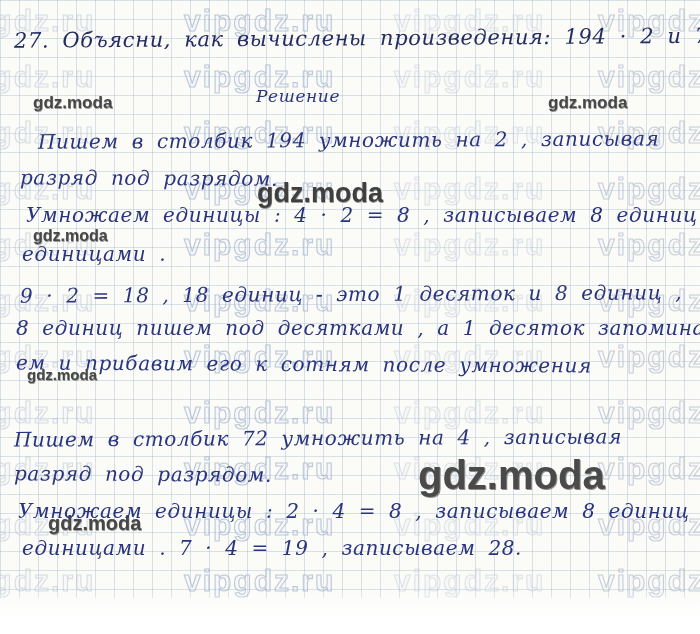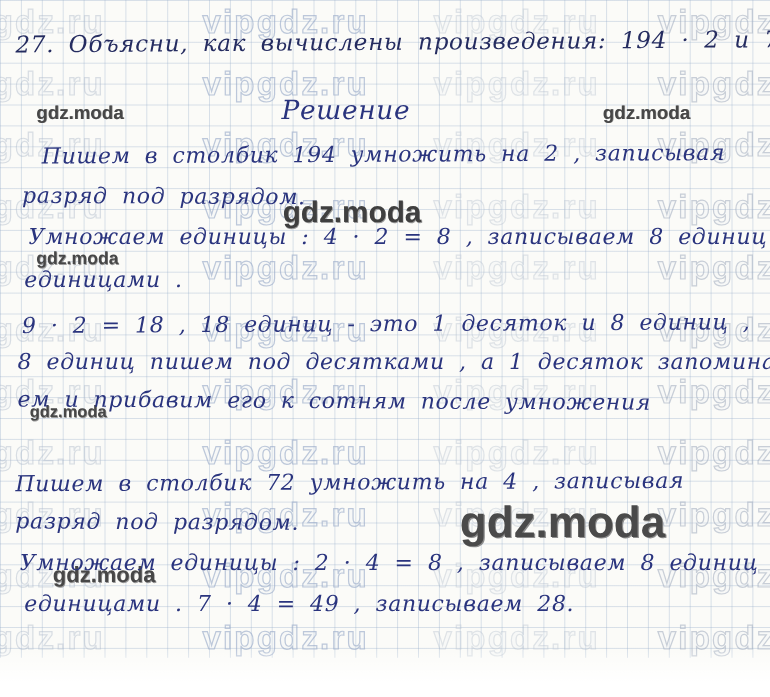--- a/index.html
+++ b/index.html
@@ -50,21 +50,21 @@
   .ink{
     position:absolute;
     font-family:"DejaVu Serif", serif;
     font-style:italic;
     color:#2a347e;
     font-size:20px;line-height:1.2;
     letter-spacing:0.6px;word-spacing:6px;
     white-space:nowrap;
   }
   .title{font-size:21px;color:#252c60;transform:rotate(-0.4deg);}
-  .heading{font-size:24px;}
+  .heading{font-size:17px;}
   .r1{transform:rotate(-0.3deg);}
   .r2{transform:rotate(0.3deg);}
   .fade{
     position:absolute;left:0;right:0;bottom:0;height:44px;
     background:linear-gradient(to bottom, rgba(255,255,255,0) 0%, #ffffff 70%);
   }
 </style>
 </head>
 <body>
 
@@ -156,16 +156,16 @@
   <div class="ink r1" style="left:38px;top:128px">Пишем  в  столбик  194  умножить  на 2 , записывая</div>
   <div class="ink r2" style="left:20px;top:166px">разряд  под  разрядом.</div>
   <div class="ink" style="left:26px;top:203px">Умножаем  единицы :  4 · 2 = 8 ,  записываем  8 единиц  под</div>
   <div class="ink" style="left:22px;top:242px">единицами .</div>
   <div class="ink r1" style="left:20px;top:282px">9 · 2 = 18 ,  18 единиц - это  1 десяток  и 8 единиц ,</div>
   <div class="ink" style="left:16px;top:316px">8 единиц  пишем  под  десятками ,  а  1 десяток  запомина-</div>
   <div class="ink r2" style="left:16px;top:352px">ем  и  прибавим  его  к  сотням  после  умножения</div>
   <div class="ink r1" style="left:14px;top:426px">Пишем  в  столбик  72  умножить  на  4 ,  записывая</div>
   <div class="ink r2" style="left:14px;top:462px">разряд  под  разрядом.</div>
   <div class="ink" style="left:18px;top:499px">Умножаем  единицы :  2 · 4 = 8 ,  записываем  8 единиц  под</div>
-  <div class="ink" style="left:22px;top:536px">единицами .   7 · 4 = 49 ,  записываем  28.</div>
+  <div class="ink" style="left:22px;top:536px">единицами .   7 · 4 = 19 ,  записываем  28.</div>
 
   <div class="fade"></div>
 </div>
 
 </body></html>

